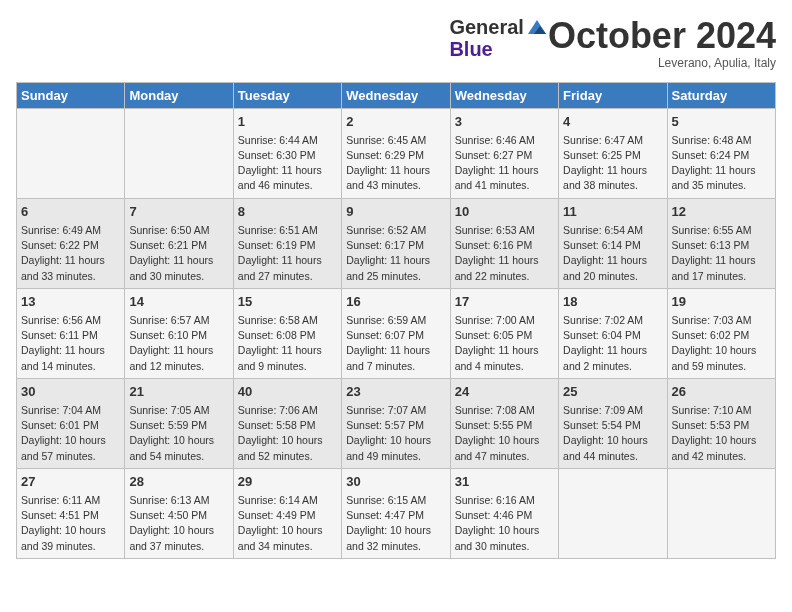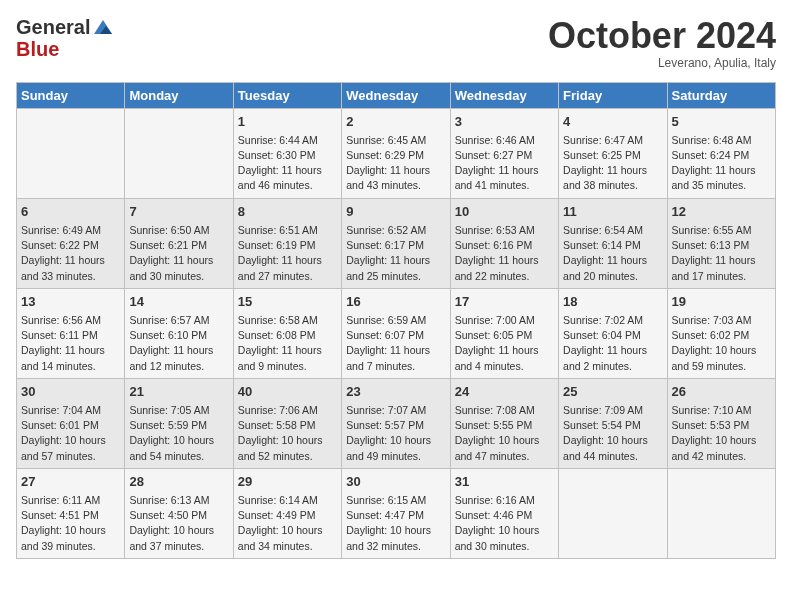--- a/index.html
+++ b/index.html
@@ -5,37 +5,37 @@
     * { box-sizing: border-box; margin: 0; padding: 0; }
     body {
       font-family: Arial, sans-serif;
       background: #fff;
       width: 792px;
       min-height: 612px;
       padding: 16px;
     }
     .header {
       display: flex;
-      justify-content: space-between;
+      justify-content: flex-end;
       align-items: flex-start;
       margin-bottom: 12px;
     }
     .logo {
       display: flex;
       flex-direction: column;
       align-items: flex-start;
     }
     .logo-text {
       font-size: 20px;
       font-weight: bold;
       color: #333;
       line-height: 1.1;
     }
     .logo-blue {
-      color: #b91c1c;
+      color: #4c1d95;
     }
     .title-area {
       text-align: right;
     }
     .month-title {
       font-size: 36px;
       font-weight: bold;
       color: #333;
       line-height: 1.1;
     }

